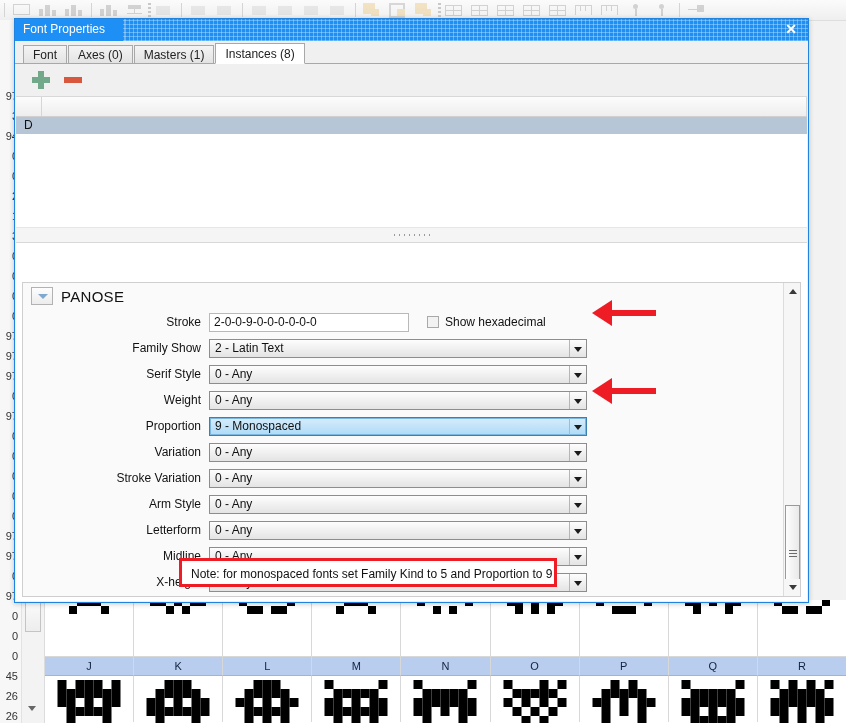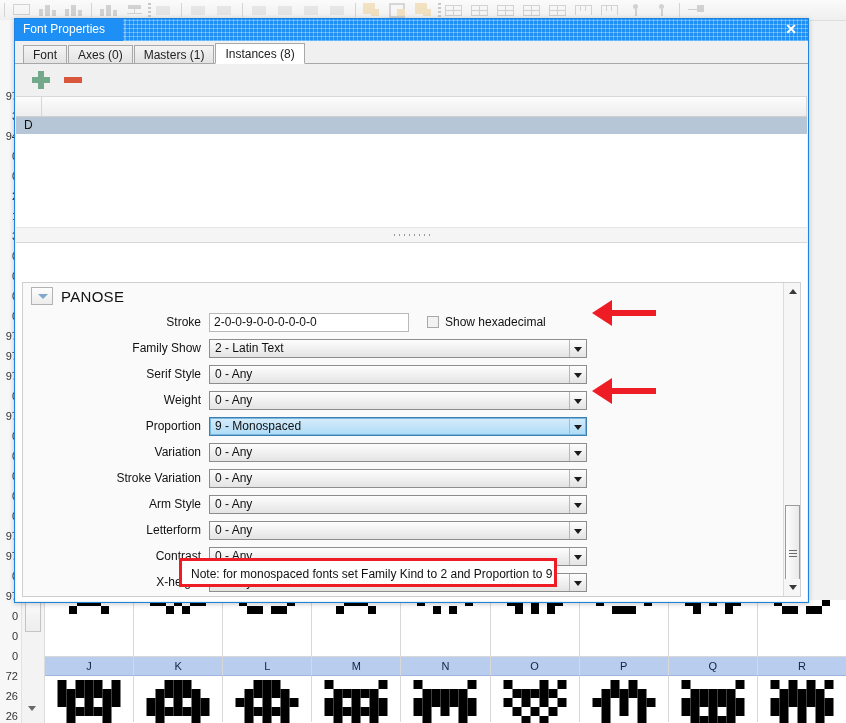--- a/index.html
+++ b/index.html
@@ -339,21 +339,21 @@
     <span>0</span>
     <span>0</span>
     <span>0</span>
     <span>97</span>
     <span>97</span>
     <span>0</span>
     <span>97</span>
     <span>0</span>
     <span>0</span>
     <span>0</span>
-    <span>72</span>
+    <span>45</span>
     <span>26</span>
     <span>26</span>
   </div>
 
 <div id="ffc-strip">
   <div class="cb"></div>
   <div class="lbl">Font Family Classification</div>
 </div>
 
 <div id="glyph-area">
@@ -783,21 +783,21 @@
             </div>
             <div class="frow">
               <div class="flabel">Arm Style</div>
               <div class="fsel"><span>0 - Any</span><div class="arrowbox"></div></div>
             </div>
             <div class="frow">
               <div class="flabel">Letterform</div>
               <div class="fsel"><span>0 - Any</span><div class="arrowbox"></div></div>
             </div>
             <div class="frow">
-              <div class="flabel">Contrast</div>
+              <div class="flabel">Midline</div>
               <div class="fsel"><span>0 - Any</span><div class="arrowbox"></div></div>
             </div>
             <div class="frow">
               <div class="flabel">X-height</div>
               <div class="fsel"><span>0 - Any</span><div class="arrowbox"></div></div>
             </div>
           </div>
 
       </div>
 
@@ -807,21 +807,21 @@
           <div class="lines"></div>
         </div>
         <div class="sa down"></div>
       </div>
     </div>
 
   </div>
 </div>
 
 <div id="note-outer">
-  <div id="note-text">Note: for monospaced fonts set Family Kind to 2 and Proportion to 9</div>
+  <div id="note-text">Note: for monospaced fonts set Family Kind to 5 and Proportion to 9</div>
 </div>
 
 <div class="ann-arrow" id="arrow-family-kind" style="left:592px;top:300px;width:64px;">
   <div class="head"></div>
   <div class="shaft"></div>
 </div>
 <div class="ann-arrow" id="arrow-proportion" style="left:592px;top:378px;width:64px;">
   <div class="head"></div>
   <div class="shaft"></div>
 </div>

